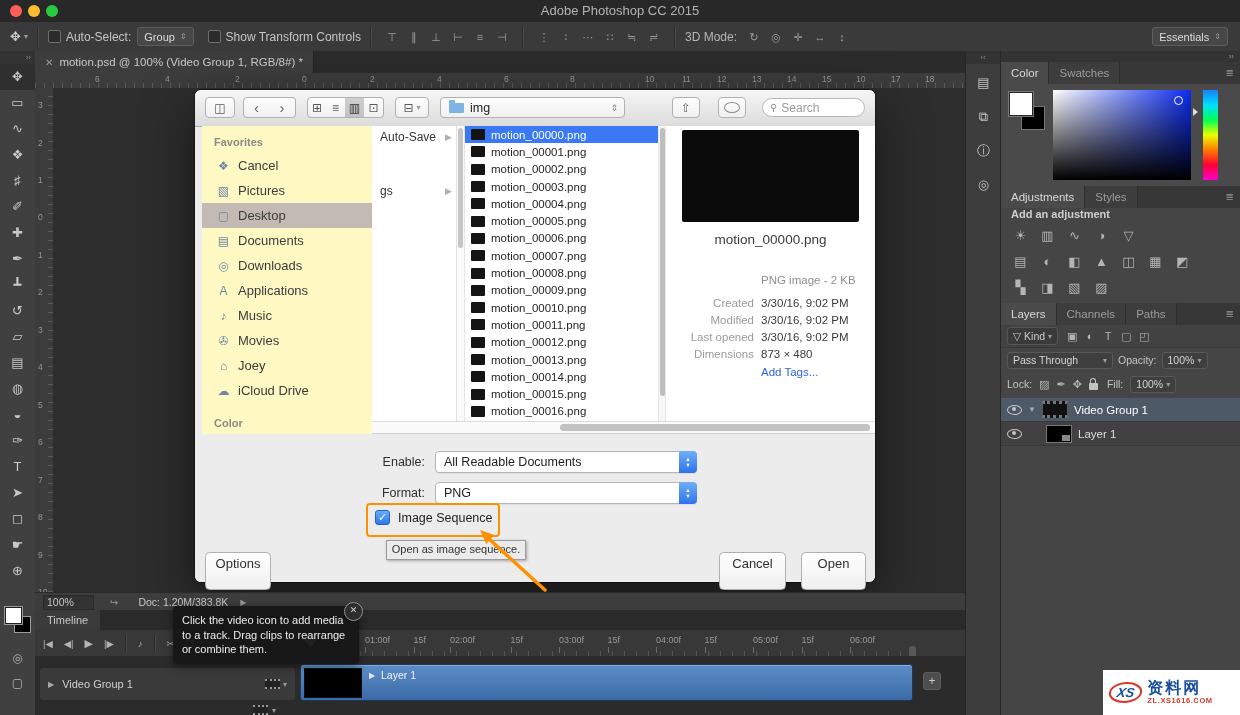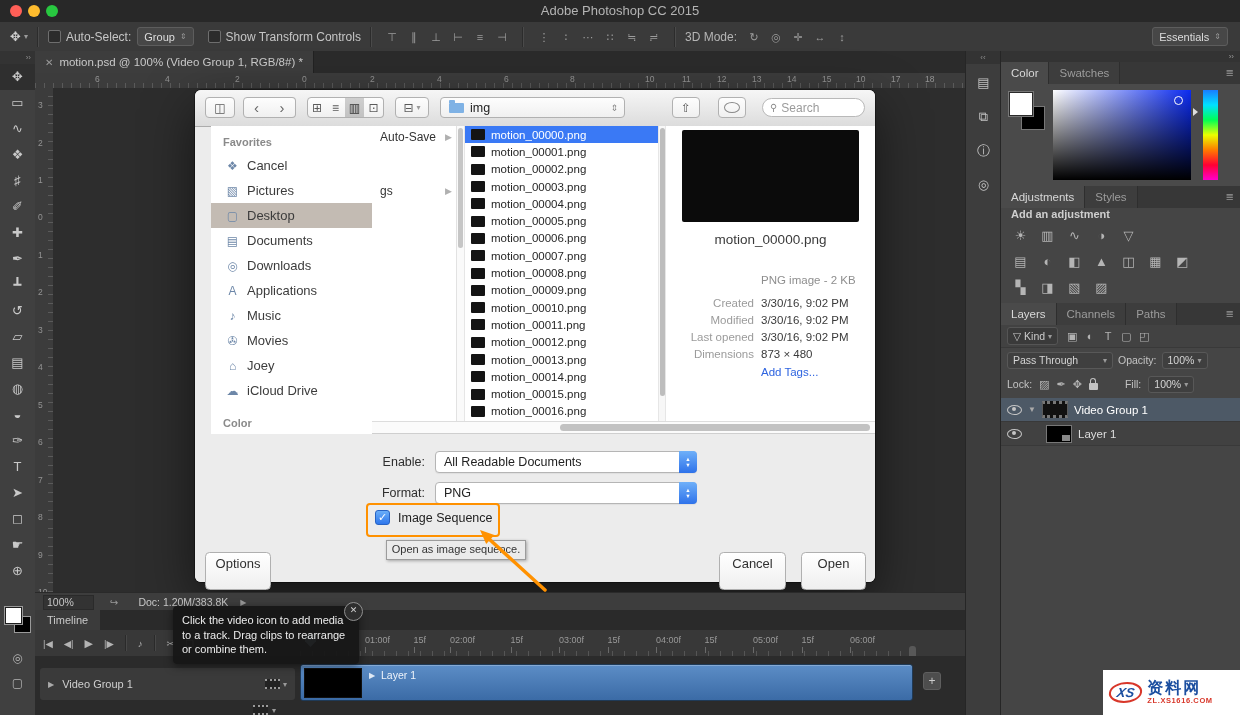--- a/index.html
+++ b/index.html
@@ -57,21 +57,21 @@
   .tb-btn.active{background:linear-gradient(#cfcfcf,#c2c2c2);color:#333}
   .navgl{font-size:15px;line-height:15px;color:#666}
   .folder-ico{width:15px;height:10px;background:#7fb2e5;border-radius:1px;position:relative;flex:none}
   .folder-ico::before{content:"";position:absolute;top:-3px;left:0;width:6px;height:3px;background:#7fb2e5;border-radius:1px 1px 0 0}
   .dd-updown{position:absolute;right:6px;font-size:9px;color:#888}
   .tag-oval{width:14px;height:9px;border:1.5px solid #8a8a8a;border-radius:50%}
   .searchfield{position:absolute;left:567px;top:8px;width:103px;height:19px;background:#fff;border:1px solid #b9b9b9;border-radius:10px;display:flex;align-items:center;gap:4px;padding-left:7px;box-sizing:border-box}
   .search-ico{font-size:10px;color:#8b8b8b}
   .search-ph{font-size:12px;color:#9b9b9b}
 
-  .dlg-sidebar{position:absolute;left:16px;top:36px;width:177px;bottom:0;background:#ffffff;border-right:1px solid #c6c6c6;border-radius:0 0 0 6px;box-sizing:border-box}
+  .dlg-sidebar{position:absolute;left:7px;top:36px;width:177px;bottom:0;background:#fef9c3;border-right:1px solid #c6c6c6;border-radius:0 0 0 6px;box-sizing:border-box}
   .side-head{margin:10px 0 5px 12px;font-size:11px;font-weight:bold;color:#8a8a8a}
   .side-item{display:flex;align-items:center;gap:7px;height:25px;padding-left:14px;font-size:13px;color:#3c3c3c}
   .side-item.sel{background:#c3bbb3}
   .side-ico{width:15px;text-align:center;color:#6d87a8;font-size:12px;flex:none}
 
   .dlg-cols{position:absolute;left:177px;top:36px;right:0;height:295px;background:#fff;overflow:hidden}
   .nav-col{position:absolute;left:0;top:0;width:85px;bottom:0;border-right:1px solid #e2e2e2;padding-top:2px;box-sizing:border-box}
   .nav-row{display:flex;justify-content:space-between;align-items:center;height:18px;padding:0 4px 0 8px;font-size:12px;color:#333}
   .nav-row:nth-child(2){margin-top:36px}
   .nav-arr{color:#b0b0b0;font-size:9px}
@@ -723,21 +723,21 @@
       </span>
     </div>
     <div class="lock-row">
       <span class="plabel">Lock:</span>
       <span id="lock-icons" style="display:flex;gap:7px">
           <span class="lockico">▨</span>
           <span class="lockico">✒</span>
           <span class="lockico">✥</span>
         </span>
       <span class="lock"></span>
-      <span class="plabel" style="margin-left:20px">Fill:</span>
+      <span class="plabel" style="margin-left:2px">Fill:</span>
       <span class="mini-dd" style="width:46px">
         <span>100%</span>
         <span class="mini-arrow">▾</span>
       </span>
     </div>
     <div class="lrow sel" style="top:347px">
       <span class="eye"></span>
       <span class="disc">▼</span>
       <span class="grp-ico"></span>
       <span>Video Group 1</span>

